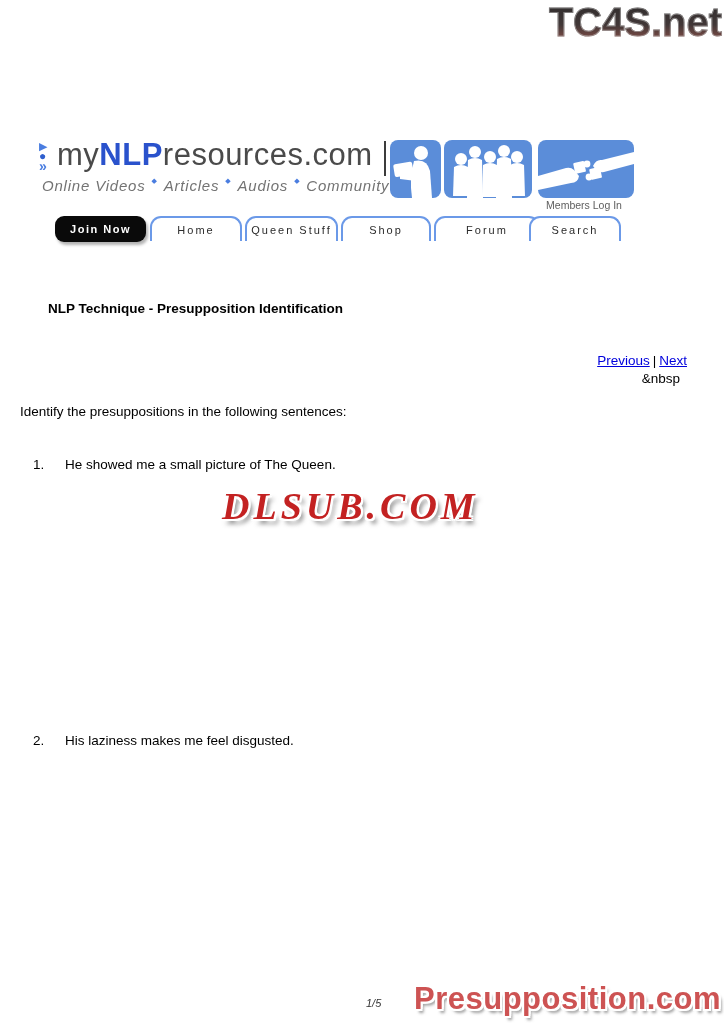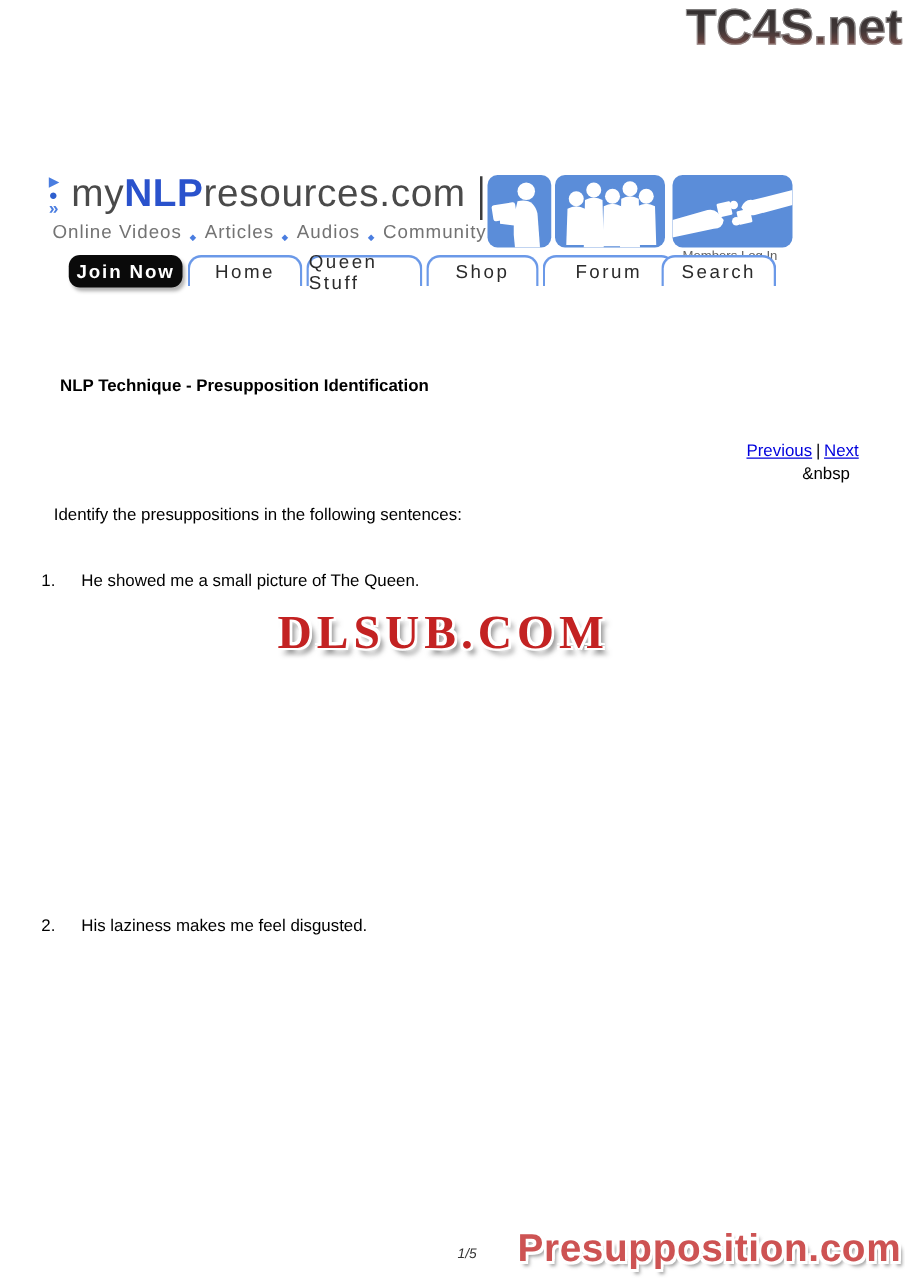--- a/index.html
+++ b/index.html
@@ -20,20 +20,21 @@
   }
   .wm-center {
     position:absolute; top:484px; left:222px;
     font-family:"Liberation Serif","DejaVu Serif",serif;
     font-size:38px; font-weight:bold; letter-spacing:4px;
     color:#c32222;
     text-shadow:
       -2px 0 0 #fff, 2px 0 0 #fff, 0 -2px 0 #fff, 0 2px 0 #fff,
       -2px -2px 0 #fff, 2px -2px 0 #fff, -2px 2px 0 #fff, 2px 2px 0 #fff,
       4px 5px 4px rgba(60,60,60,.55);
+    font-style: italic;
   }
   .wm-bottom {
     position:absolute; top:981px; right:3px;
     font-size:31px; font-weight:bold; letter-spacing:0.5px;
     color:#cd5353;
     text-shadow:
       -2px 0 0 #fff, 2px 0 0 #fff, 0 -2px 0 #fff, 0 2px 0 #fff,
       -2px -2px 0 #fff, 2px -2px 0 #fff, -2px 2px 0 #fff, 2px 2px 0 #fff,
       3px 4px 3px rgba(90,90,90,.6);
   }
@@ -41,55 +42,55 @@
   
   .logo-block { position:absolute; left:39px; top:139px; cursor:pointer; }
   .logo-row { display:flex; align-items:flex-start; }
   .logo-icon { width:18px; display:flex; flex-direction:column; align-items:flex-start;
                color:#3a6fd8; line-height:10px; margin-top:2px; }
   .logo-icon .g1 { font-size:11px; color:#4a7de0; }
   .logo-icon .g2 { font-size:12px; color:#2f5fce; }
   .logo-icon .g3 { font-size:14px; font-weight:bold; color:#4a7de0; letter-spacing:-2px; }
   .logo-text { font-size:31px; letter-spacing:0.5px; color:#4a4a4a; line-height:32px; }
   .logo-text .hl { color:#2a52cc; font-weight:bold; }
-  .tagline { margin-top:6px; margin-left:3px; display:flex; align-items:flex-end;
-             font-size:15px; color:#737373; letter-spacing:0.8px; }
+  .tagline { margin-top:6px; margin-left:3px; display:flex; align-items:flex-start;
+             font-size:15px; color:#737373; letter-spacing:0.8px;font-style:italic; }
   .tagline .sep { color:#4a7de0; font-size:7px; margin:0 6px; }
   .logo-divider { position:absolute; left:384px; top:141px; width:2px; height:35px; background:#3c3c3c; }
 
   .hdr-img { position:absolute; top:140px; height:58px; background:#5b8dd9; border-radius:8px; }
   .hdr-img svg { display:block; width:100%; height:100%; }
   .img1 { left:390px; width:51px; }
   .img2 { left:444px; width:88px; }
   .img3 { left:538px; width:96px; }
   .members-login { position:absolute; top:199px; left:534px; width:100px;
                    text-align:center; font-size:10.5px; color:#5f5f5f; cursor:pointer; }
 
   
-  .tab { position:absolute; top:204px; height:25px; display:flex; align-items:center;
-         justify-content:center; font-size:15px; letter-spacing:2px; color:#2b2b2b;
+  .tab { position:absolute; top:216px; height:25px; display:flex; align-items:center;
+         justify-content:center; font-size:11px; letter-spacing:2px; color:#2b2b2b;
          background:#ffffff; border:2px solid #6b99e8; border-bottom:none;
          border-radius:11px 11px 0 0; cursor:pointer; }
   .tab-active { background:#0a0a0a; color:#ffffff; font-weight:bold; border:none;
                 border-radius:9px; height:26px; box-shadow:2px 3px 3px rgba(0,0,0,.3);
                 letter-spacing:1.5px; }
   .t0 { left:55px;  width:91px; }
   .t1 { left:150px; width:92px; }
   .t2 { left:245px; width:93px; }
   .t3 { left:341px; width:90px; }
   .t4 { left:434px; width:106px; }
   .t5 { left:529px; width:92px; }
 
   
   .doc-title { position:absolute; left:48px; top:301px; font-size:13.5px; font-weight:bold; color:#000; }
   .pager { position:absolute; top:353px; right:37px; font-size:13.5px; color:#000; }
   .pager a { color:#0000dd; text-decoration:underline; cursor:pointer; }
   .pager .psep { color:#000; margin:0 3px; }
   .stray { position:absolute; top:371px; right:44px; font-size:13.5px; color:#000; }
-  .instruction { position:absolute; left:43px; top:404px; font-size:13.5px; color:#000; }
+  .instruction { position:absolute; left:20px; top:404px; font-size:13.5px; color:#000; }
   .q-item { position:absolute; left:33px; font-size:13.5px; color:#000; }
   .q1 { top:457px; }
   .q2 { top:733px; }
   .q-num { display:inline-block; width:32px; }
   .page-num { position:absolute; left:347px; top:997px; font-size:11px; font-style:italic; color:#333;margin-left:19px; }
 </style>
 </head>
 <body>
 
 <div class="page">

